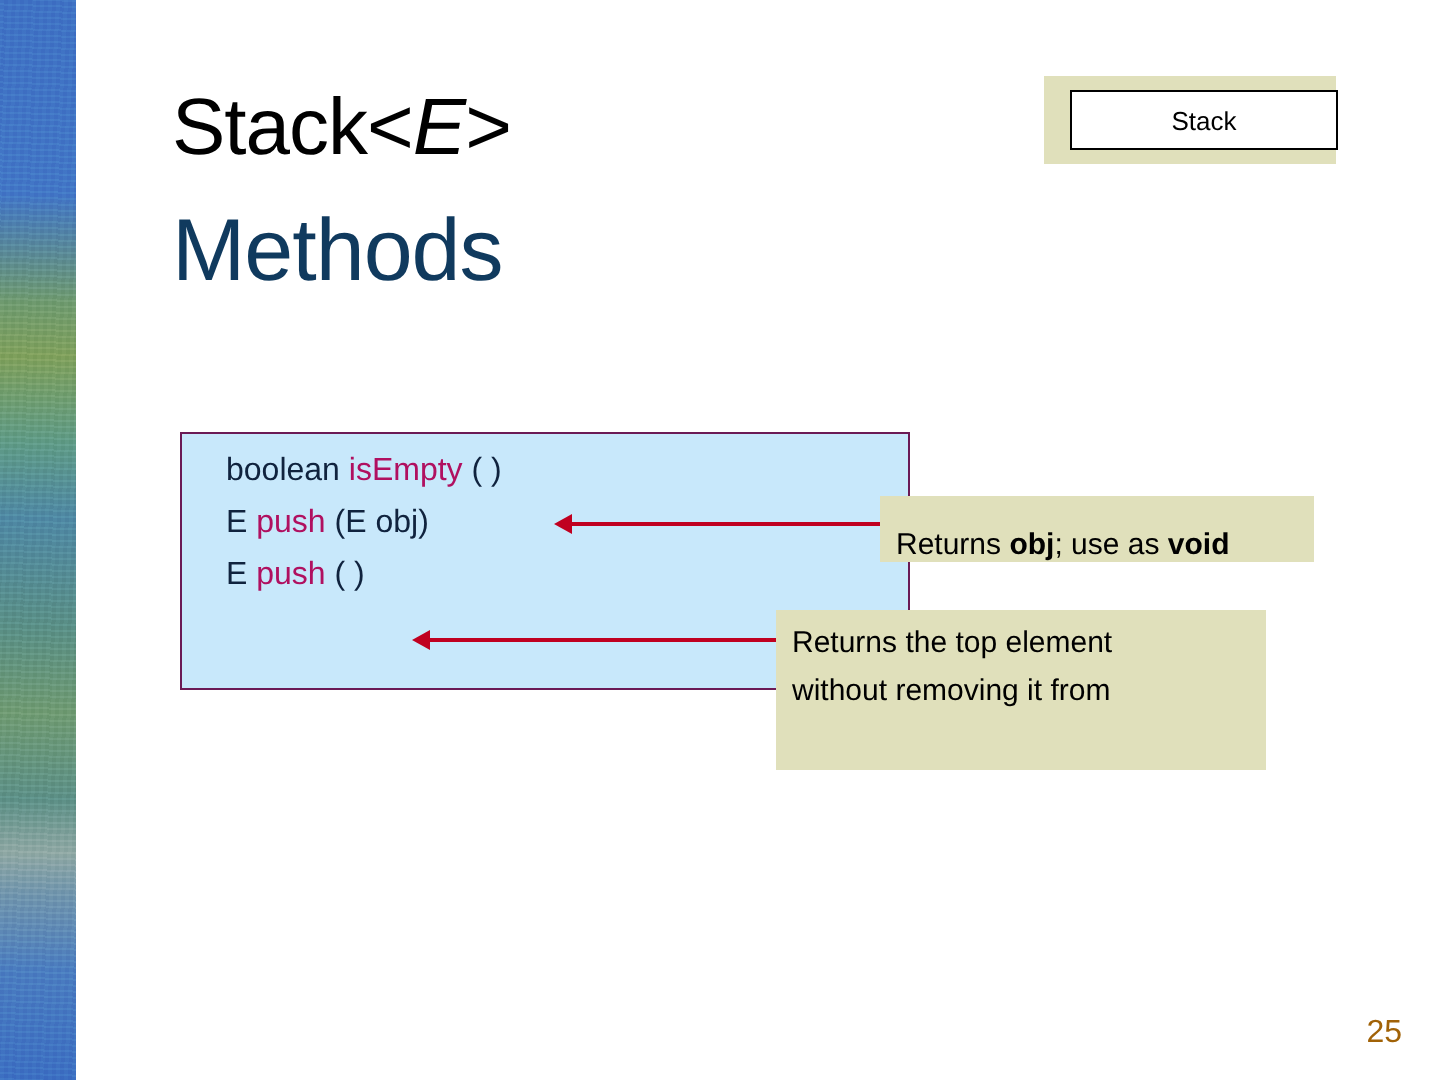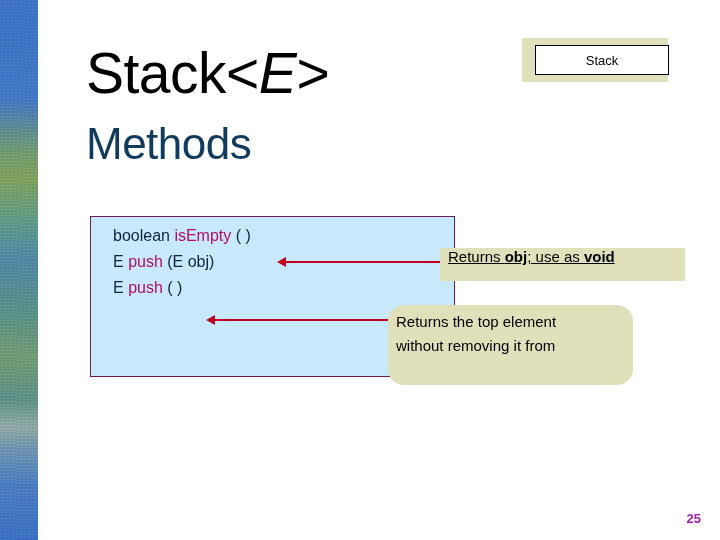--- a/index.html
+++ b/index.html
@@ -52,21 +52,21 @@
   #title {
     position: absolute;
     left: 86px;
     top: 28px;
     width: 420px;
     line-height: 1.02;
     white-space: pre-line;
   }
   #title .line1 {
     display: block;
-    font-size: 57px;
+    font-size: 40px;
     color: #000000;
     letter-spacing: -.5px;
   }
   #title .line1 .gen { font-style: italic; }
   #title .line2 {
     display: block;
     font-size: 44px;
     color: #103A5E;
     letter-spacing: -.5px;
     margin-top: 3px;
@@ -96,21 +96,21 @@
     font-size: 13px;
     color: #000000;
   }
 
   
   #methods-box {
     position: absolute;
     left: 90px;
     top: 216px;
     width: 365px;
-    height: 161px;
+    height: 129px;
     background: #C8E8FB;
     border: 1.5px solid #6B1A55;
     box-sizing: border-box;
   }
   #methods-list {
     position: absolute;
     left: 22px;
     top: 6px;
     font-size: 16px;
     color: #10233E;
@@ -140,49 +140,46 @@
   
   .callout {
     position: absolute;
     background: #E0E0BB;
     color: #000000;
     font-size: 15px;
   }
   #callout-push {
     left: 440px;
     top: 248px;
-    width: 245px;
+    width: 217px;
     height: 33px;
     display: flex;
-    align-items: flex-start;
+    align-items: flex-end;
     padding-left: 8px;
     box-sizing: border-box;
     white-space: pre;
-    text-decoration: underline;
   }
   #callout-peek {
     left: 388px;
     top: 305px;
     width: 245px;
     height: 80px;
     padding: 5px 8px 0 8px;
     box-sizing: border-box;
     line-height: 24px;
-    border-radius: 16px;
   }
   #callout-peek .cline { display: block; white-space: pre; }
 
   
   #page-number {
     position: absolute;
     right: 19px;
     bottom: 14px;
-    font-size: 13px;
-    color: #a21caf;
-    font-weight: bold;
+    font-size: 16px;
+    color: #a16207;
   }
 </style>
 </head>
 <body>
 
 <div id="slide">
 
   <div id="left-bar">
     <div class="noise"></div>
   </div>

